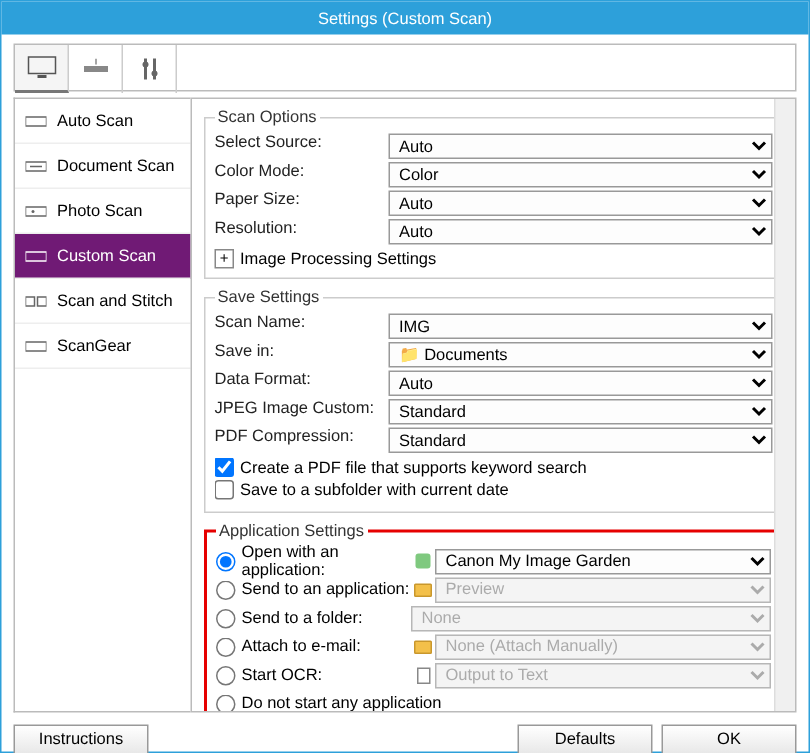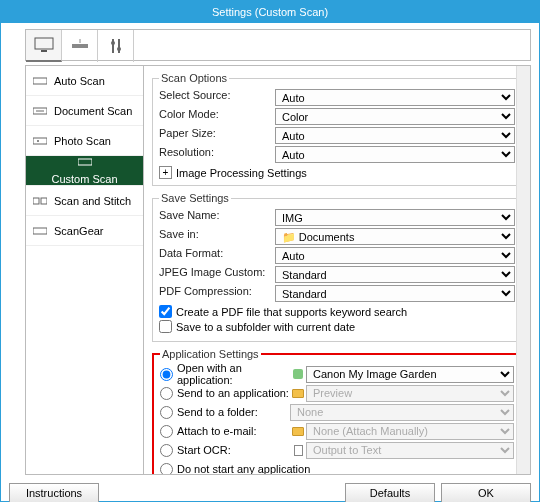--- a/index.html
+++ b/index.html
@@ -1,26 +1,26 @@
 <!DOCTYPE html>
 <html><head>
 <meta charset="utf-8">
 <style>
 * { box-sizing: border-box; font-family: "Segoe UI", Tahoma, sans-serif; font-size: 11px; }
 body { margin: 0; background: #fff; }
 .window { width: 540px; height: 502px; border: 1px solid #2da0da; background: #fff; }
 .titlebar { height: 22px; background: #2da0da; color: #fff; text-align: center; line-height: 22px; font-size: 12px; }
-.content { padding: 6px 8px 4px 24px; }
+.content { padding: 6px 8px 4px 8px; }
 .topbar { border: 1px solid #bbb; height: 32px; background: #fff; display: flex; }
 .topbtn { width: 36px; height: 32px; border-right: 1px solid #ccc; display: flex; align-items: center; justify-content: center; }
 .topbtn.active { background: #f5f5f5; border-bottom: 2px solid #777; }
 .body { display: flex; margin-top: 4px; height: 410px; }
 .sidebar { width: 118px; border: 1px solid #bbb; border-right: none; background: #fff; }
 .navitem { display: flex; align-items: center; height: 30px; padding: 0 6px; border-bottom: 1px solid #eee; cursor: pointer; gap: 6px; }
-.navitem.sel { background: #14532d; color: #fff; flex-direction: column; }
+.navitem.sel { background: #701a75; color: #fff; }
 .navicon { width: 16px; height: 12px; display: inline-flex; align-items: center; justify-content: center; }
 .main { flex: 1; border: 1px solid #bbb; padding: 6px 8px; position: relative; overflow: hidden; }
 fieldset { border: 1px solid #ccc; margin: 0 0 6px 0; padding: 4px 6px 6px 6px; }
 fieldset.highlight { border: 2px solid #e60000; }
 legend { font-size: 11px; padding: 0 2px; color: #333; }
 .row { display: flex; height: 18px; margin: 1px 0; }
 .row label.lbl { width: 116px; font-size: 11px; color: #222; }
 .sel { flex: 1; }
 select, input[type=text] { width: 100%; height: 17px; border: 1px solid #999; background: #fdfdfd; font-size: 11px; padding: 0 2px; }
 select:disabled { background: #f0f0f0; color: #888; }
@@ -149,21 +149,21 @@
             </div>
           <div class="expand">
               <span class="plusbox">+</span>
               <span>Image Processing Settings</span>
             </div>
         </fieldset>
 
         <fieldset>
           <legend>Save Settings</legend>
           <div class="row">
-              <label class="lbl">Save Name:</label>
+              <label class="lbl">Scan Name:</label>
               <div class="sel"><select><option>IMG</option></select></div>
             </div>
           <div class="row">
               <label class="lbl">Save in:</label>
               <div class="sel"><select><option>📁 Documents</option></select></div>
             </div>
           <div class="row">
               <label class="lbl">Data Format:</label>
               <div class="sel"><select><option>Auto</option></select></div>
             </div>

